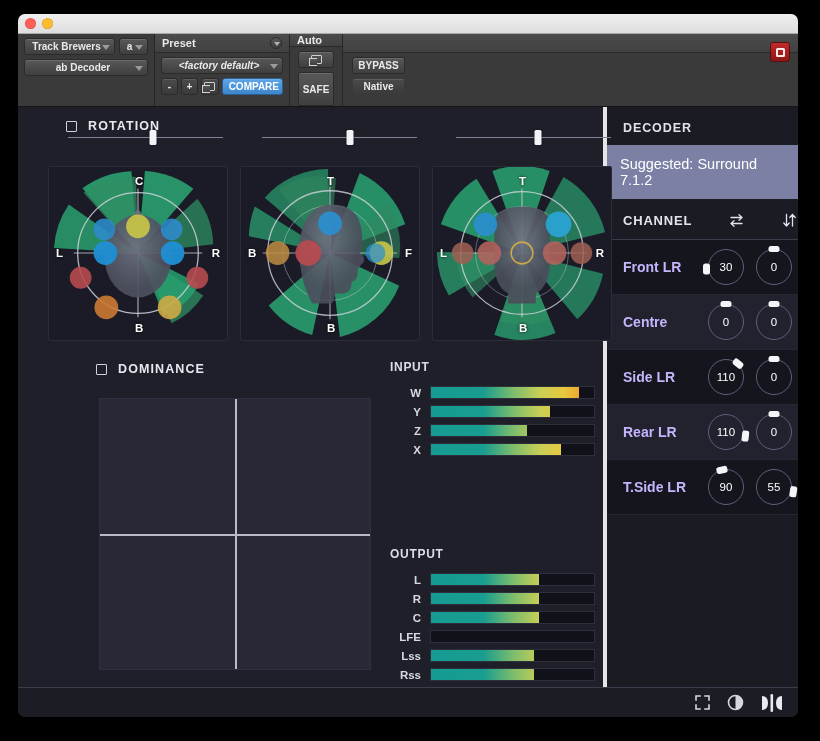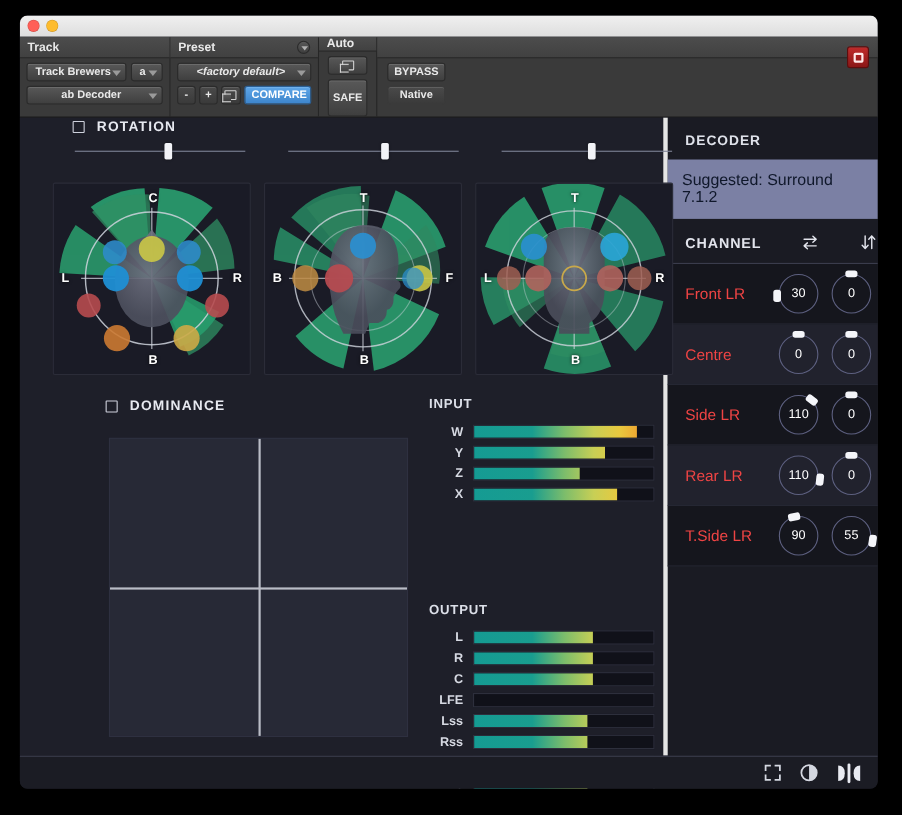--- a/index.html
+++ b/index.html
@@ -201,42 +201,42 @@
   }
 
   
   #dec-title {
     padding: 14px 16px 10px;
     color: #dfe2ea; font-size: 12.5px; font-weight: bold; letter-spacing: .9px;
   }
   #suggested {
     margin: 0 0 0 0;
     background: #7b80a4;
-    color: #0f172a; font-size: 14.5px;
+    color: #ffffff; font-size: 14.5px;
     padding: 11px 13px;
   }
   #ch-head {
     display: flex; align-items: center;
     padding: 14px 0 11px 16px;
     border-bottom: 1px solid #3a3c4c;
     gap: 36px;
   }
   #ch-head .lbl {
     color: #e2e4ec; font-size: 13px; font-weight: bold; letter-spacing: .8px;
     flex: 1;
   }
   .hcol { width: 48px; display: flex; align-items: center; justify-content: center; }
   .ch-row {
     display: flex; align-items: center;
     height: 55px; padding-left: 16px;
     border-bottom: 1px solid #252733;
   }
   .ch-row:nth-child(odd) { background: #15161d; }
   .ch-row:nth-child(even) { background: #21222d; }
-  .ch-name { flex: 1; color: #ef4444; font-size: 14px; }
+  .ch-name { flex: 1; color: #c4b5fd; font-size: 14px; font-weight: bold; }
   .knob-cell { width: 48px; display: flex; align-items: center; justify-content: center; }
   .knob {
     width: 36px; height: 36px; border-radius: 50%;
     border: 1.4px solid #5d6080;
     position: relative;
     display: flex; align-items: center; justify-content: center;
     background: transparent;
   }
   .knob span { color: #fff; font-size: 11.5px; }
   .knob .ind {
@@ -263,23 +263,20 @@
 <div id="window">
 
   <div id="titlebar">
     <div class="light red"></div>
     <div class="light yellow"></div>
   </div>
 
   <div id="toolbar">
 
     <div class="tb-col" style="width:137px">
-      <div class="tb-head">
-        <span>Track</span>
-      </div>
       <div class="tb-body">
         <div class="tb-row">
           <div class="dd" style="width:92px">
             <span>Track Brewers</span>
           </div>
           <div class="dd" style="width:29px;padding:0 12px 0 4px">
             <span>a</span>
           </div>
         </div>
         <div class="tb-row">
@@ -346,21 +343,21 @@
 
     <div class="rec-btn">
       <i></i>
     </div>
   </div>
 
   <div id="plugin">
 
     <div id="left-pane">
 
-      <div class="sec-head" style="position:absolute;left:48px;top:1px">
+      <div class="sec-head" style="position:absolute;left:48px;top:12px">
         <div class="chk"></div>
         <div class="sec-title">ROTATION</div>
       </div>
 
       <div class="sliders">
         <div class="slider-wrap">
           <div class="slider-track">
             <div class="slider-thumb" style="left:55%"></div>
           </div>
         </div>

